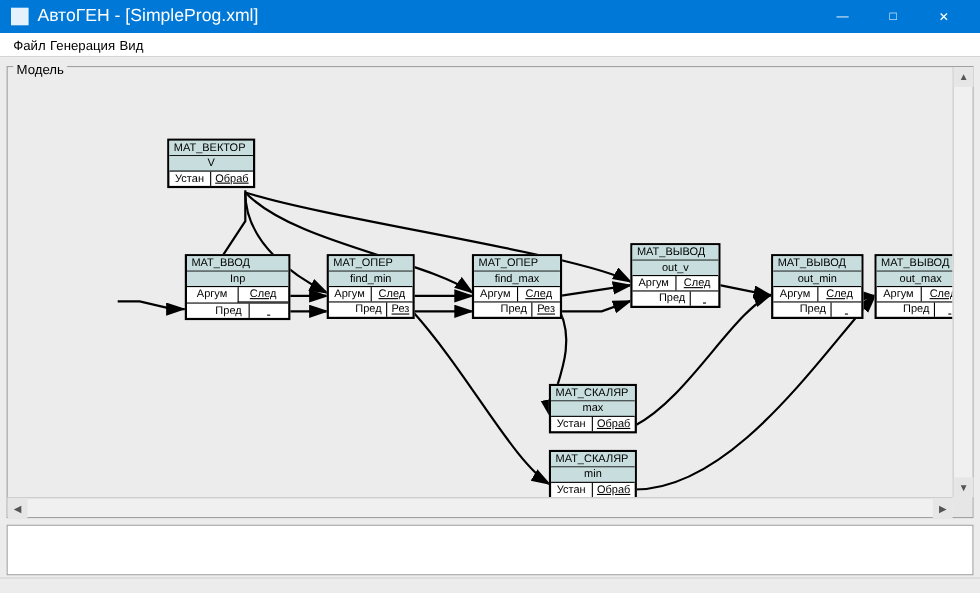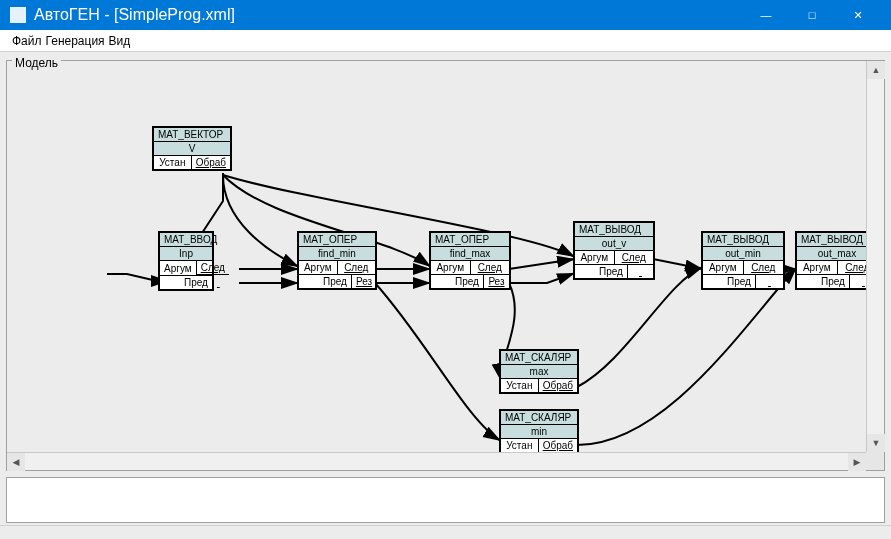--- a/index.html
+++ b/index.html
@@ -20,21 +20,21 @@
   .vscroll .arrow.dn { position: absolute; bottom: 0; }
   .hscroll .arrow.rt { position: absolute; right: 0; top: 0; }
   .hscroll { position: absolute; left: 0; right: 18px; bottom: 0; height: 18px; background: #f0f0f0; border-top: 1px solid #c8c8c8; }
   .corner { position: absolute; right: 0; bottom: 0; width: 18px; height: 18px; background: #e6e6e6; }
   .textarea { position: absolute; left: 6px; right: 6px; bottom: 16px; height: 46px; background: #fff; border: 1px solid #a0a0a0; }
   .statusstrip { position: absolute; left: 0; right: 0; bottom: 0; height: 14px; background: #ececec; border-top: 1px solid #d0d0d0; }
 
   .node { position: absolute; border: 2px solid #000; background: #fff; }
   .node .hdr { background: #c8dede; border-bottom: 1px solid #000; text-align: left; padding: 1px 4px; font-size: 10px; white-space: nowrap; }
   .node .sub { background: #c8dede; border-bottom: 1px solid #000; text-align: center; padding: 1px 4px; font-size: 10px; }
-  .node .row { display: flex; align-items: flex-end; }
+  .node .row { display: flex; }
   .node .cell { border-top: 0; padding: 1px 4px; font-size: 10px; text-align: center; flex: 1; white-space: nowrap; }
   .node .cell + .cell { border-left: 1px solid #000; text-decoration: underline; }
   .node .row + .row { border-top: 1px solid #000; padding-left: 20px; }
 
   svg.edges { position: absolute; top: 0; left: 0; width: 100%; height: 100%; pointer-events: none; }
 </style>
 </head>
 <body>
 
 <div class="titlebar">
@@ -106,21 +106,21 @@
 
       <div class="node" style="left:145px; top:65px; width:80px">
         <div class="hdr">МАТ_ВЕКТОР</div>
         <div class="sub">V</div>
         <div class="row">
           <div class="cell">Устан</div>
           <div class="cell">Обраб</div>
         </div>
       </div>
 
-      <div class="node" style="left:151px; top:170px; width:56px">
+      <div class="node" style="left:161px; top:170px; width:96px">
         <div class="hdr">МАТ_ВВОД</div>
         <div class="sub">Inp</div>
         <div class="row">
           <div class="cell">Аргум</div>
           <div class="cell" style="border-bottom:1px solid #000" rowspan="2">След</div>
         </div>
         <div class="row">
           <div class="cell">Пред</div>
           <div class="cell">&nbsp;</div>
         </div>

